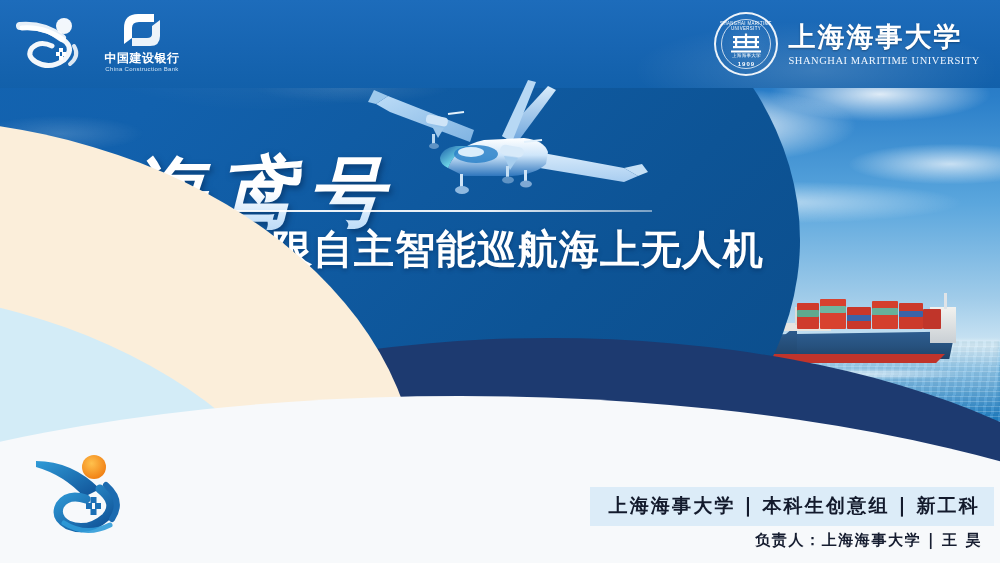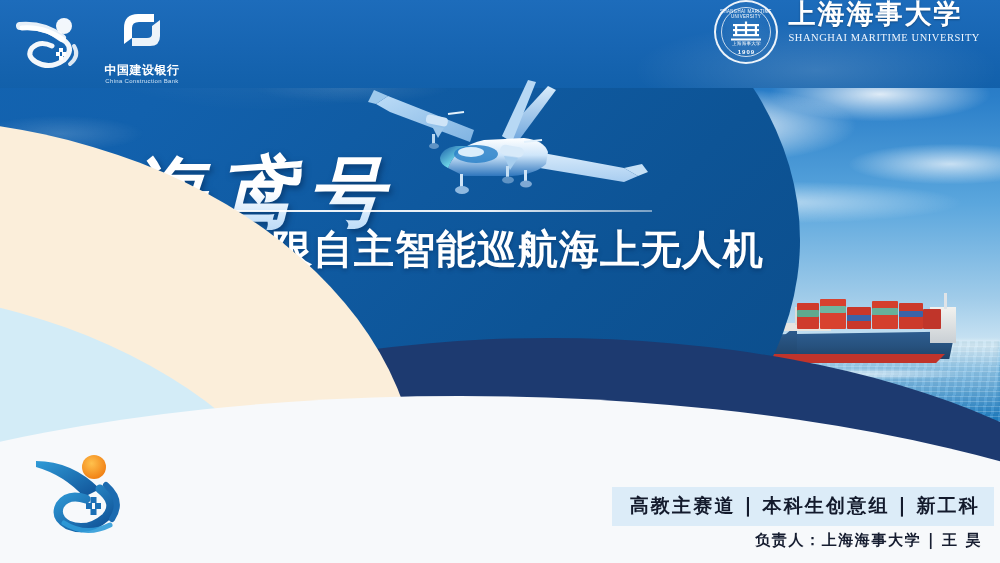--- a/index.html
+++ b/index.html
@@ -102,34 +102,34 @@
     content:""; position:absolute; right:0; top:0; width:46%; height:100%;
     background:radial-gradient(ellipse 260px 70px at 60% 80%, rgba(255,255,255,.16), rgba(255,255,255,0) 70%);
   }
 
   
   .logo-comp{ position:absolute; z-index:8; }
   .logo-comp svg{ display:block; }
 
   .ccb-logo{ position:absolute; left:96px; top:10px; z-index:8; width:92px; text-align:center; }
   .ccb-mark{ width:44px; height:40px; margin:0 auto; }
-  .ccb-cn{ font-size:12px; font-weight:bold; color:#fff; letter-spacing:.5px; line-height:1.1; margin-top:14px; }
+  .ccb-cn{ font-size:12px; font-weight:bold; color:#fff; letter-spacing:.5px; line-height:1.1; margin-top:2px; }
   .ccb-en{ font-size:6px; color:#cfe3f5; letter-spacing:.3px; margin-top:1px; }
 
   .header-title{
     position:absolute; left:176px; top:24px; z-index:8;
     font-size:22px; font-weight:bold; color:#ffffff;
     letter-spacing:1px;
     font-family:"DejaVu Sans","Liberation Sans",sans-serif;
     text-shadow:0 1px 2px rgba(0,0,0,.25);
     white-space:nowrap;
   }
 
   
-  .uni-logo{ position:absolute; right:20px; top:0; z-index:8; display:flex; gap:10px; }
+  .uni-logo{ position:absolute; right:20px; top:12px; z-index:8; display:flex; align-items:center; gap:10px; }
   .uni-seal{
     width:64px; height:64px; border-radius:50%;
     border:2px solid rgba(255,255,255,.92);
     position:relative;
     display:flex; align-items:center; justify-content:center;
     background:radial-gradient(circle at 50% 40%, rgba(255,255,255,.08), rgba(255,255,255,0) 70%);
   }
   .uni-seal::before{
     content:""; position:absolute; inset:5px; border-radius:50%;
     border:1px solid rgba(255,255,255,.75);
@@ -413,16 +413,16 @@
       <path d="M72 44 Q90 58 78 72 Q60 88 40 80 Q26 72 32 60 Q40 48 58 54" fill="none" stroke="url(#gLogoBlue)" stroke-width="9" stroke-linecap="round"></path>
       <path d="M78 40 Q96 56 84 74" fill="none" stroke="#1c6bb0" stroke-width="6" stroke-linecap="round"></path>
       <path d="M36 78 Q58 92 82 80" fill="none" stroke="#2f9bd8" stroke-width="5" stroke-linecap="round" opacity=".9"></path>
       <rect x="58" y="58" width="6" height="6" fill="#1b6fb5"></rect>
       <rect x="67" y="58" width="6" height="6" fill="#1b6fb5"></rect>
       <rect x="62.5" y="52" width="6" height="6" fill="#1b6fb5"></rect>
       <rect x="62.5" y="64" width="6" height="6" fill="#1b6fb5"></rect>
     </svg>
   </div>
 
-  <div class="track-band">高教主赛道 | 本科生创意组 | 新工科</div>
+  <div class="track-band">上海海事大学 | 本科生创意组 | 新工科</div>
   <div class="leader-line">负责人：上海海事大学 | 王 昊</div>
 
 </div>
 
 </body></html>

